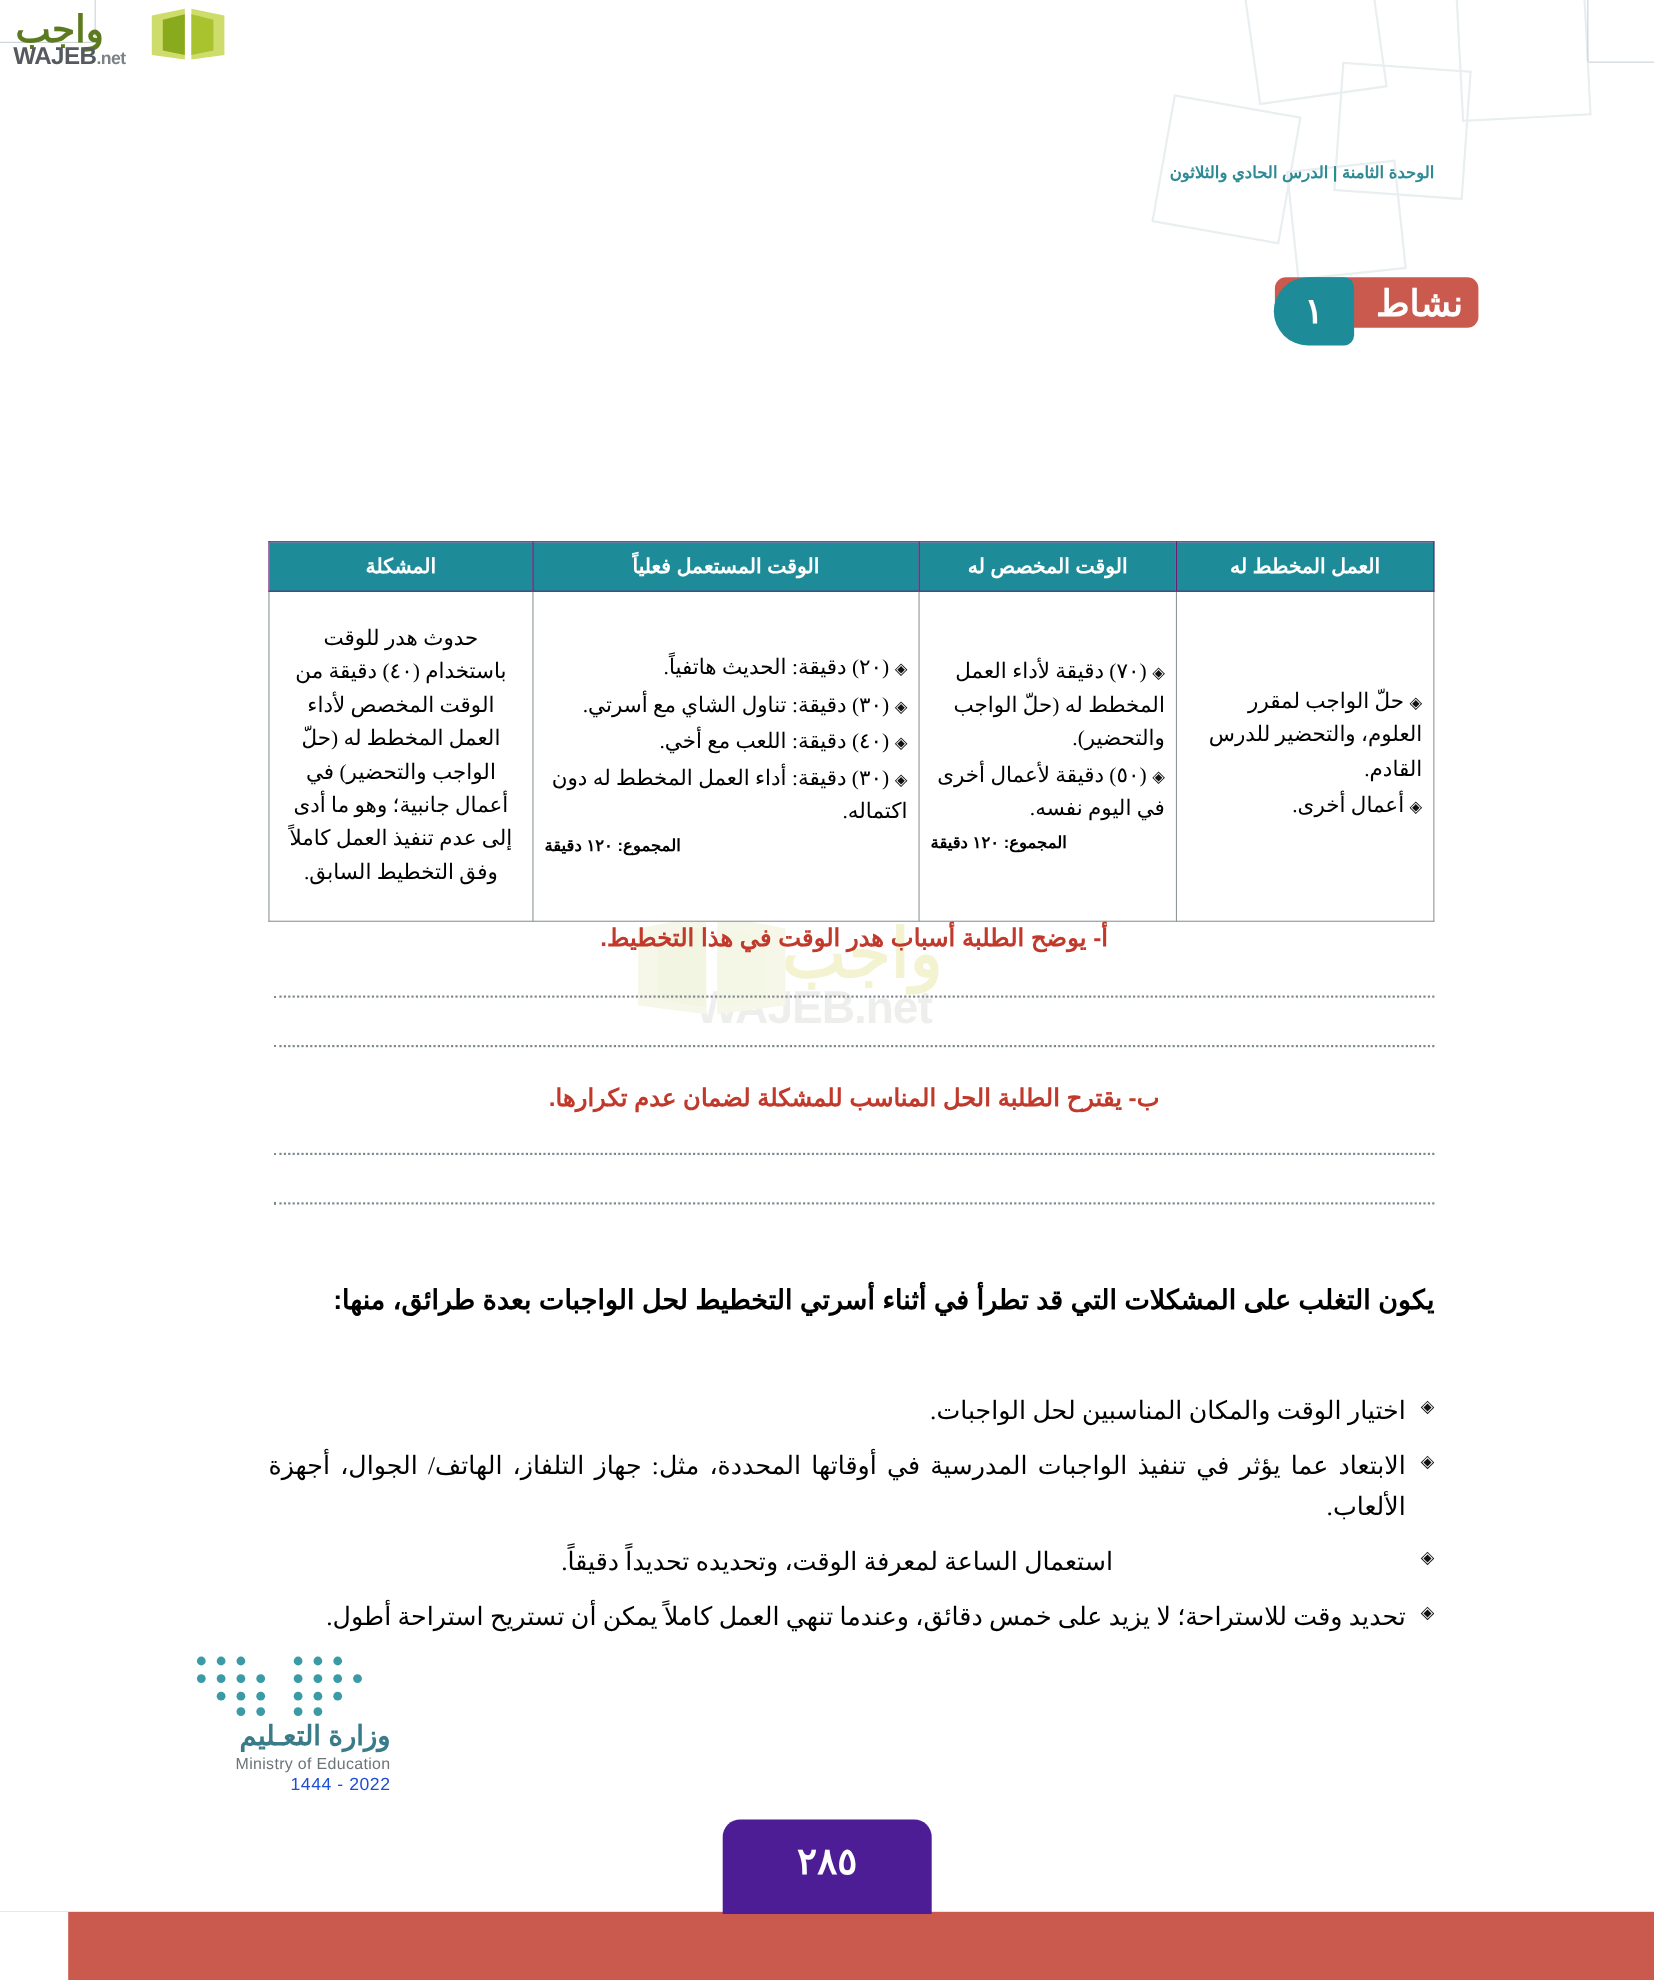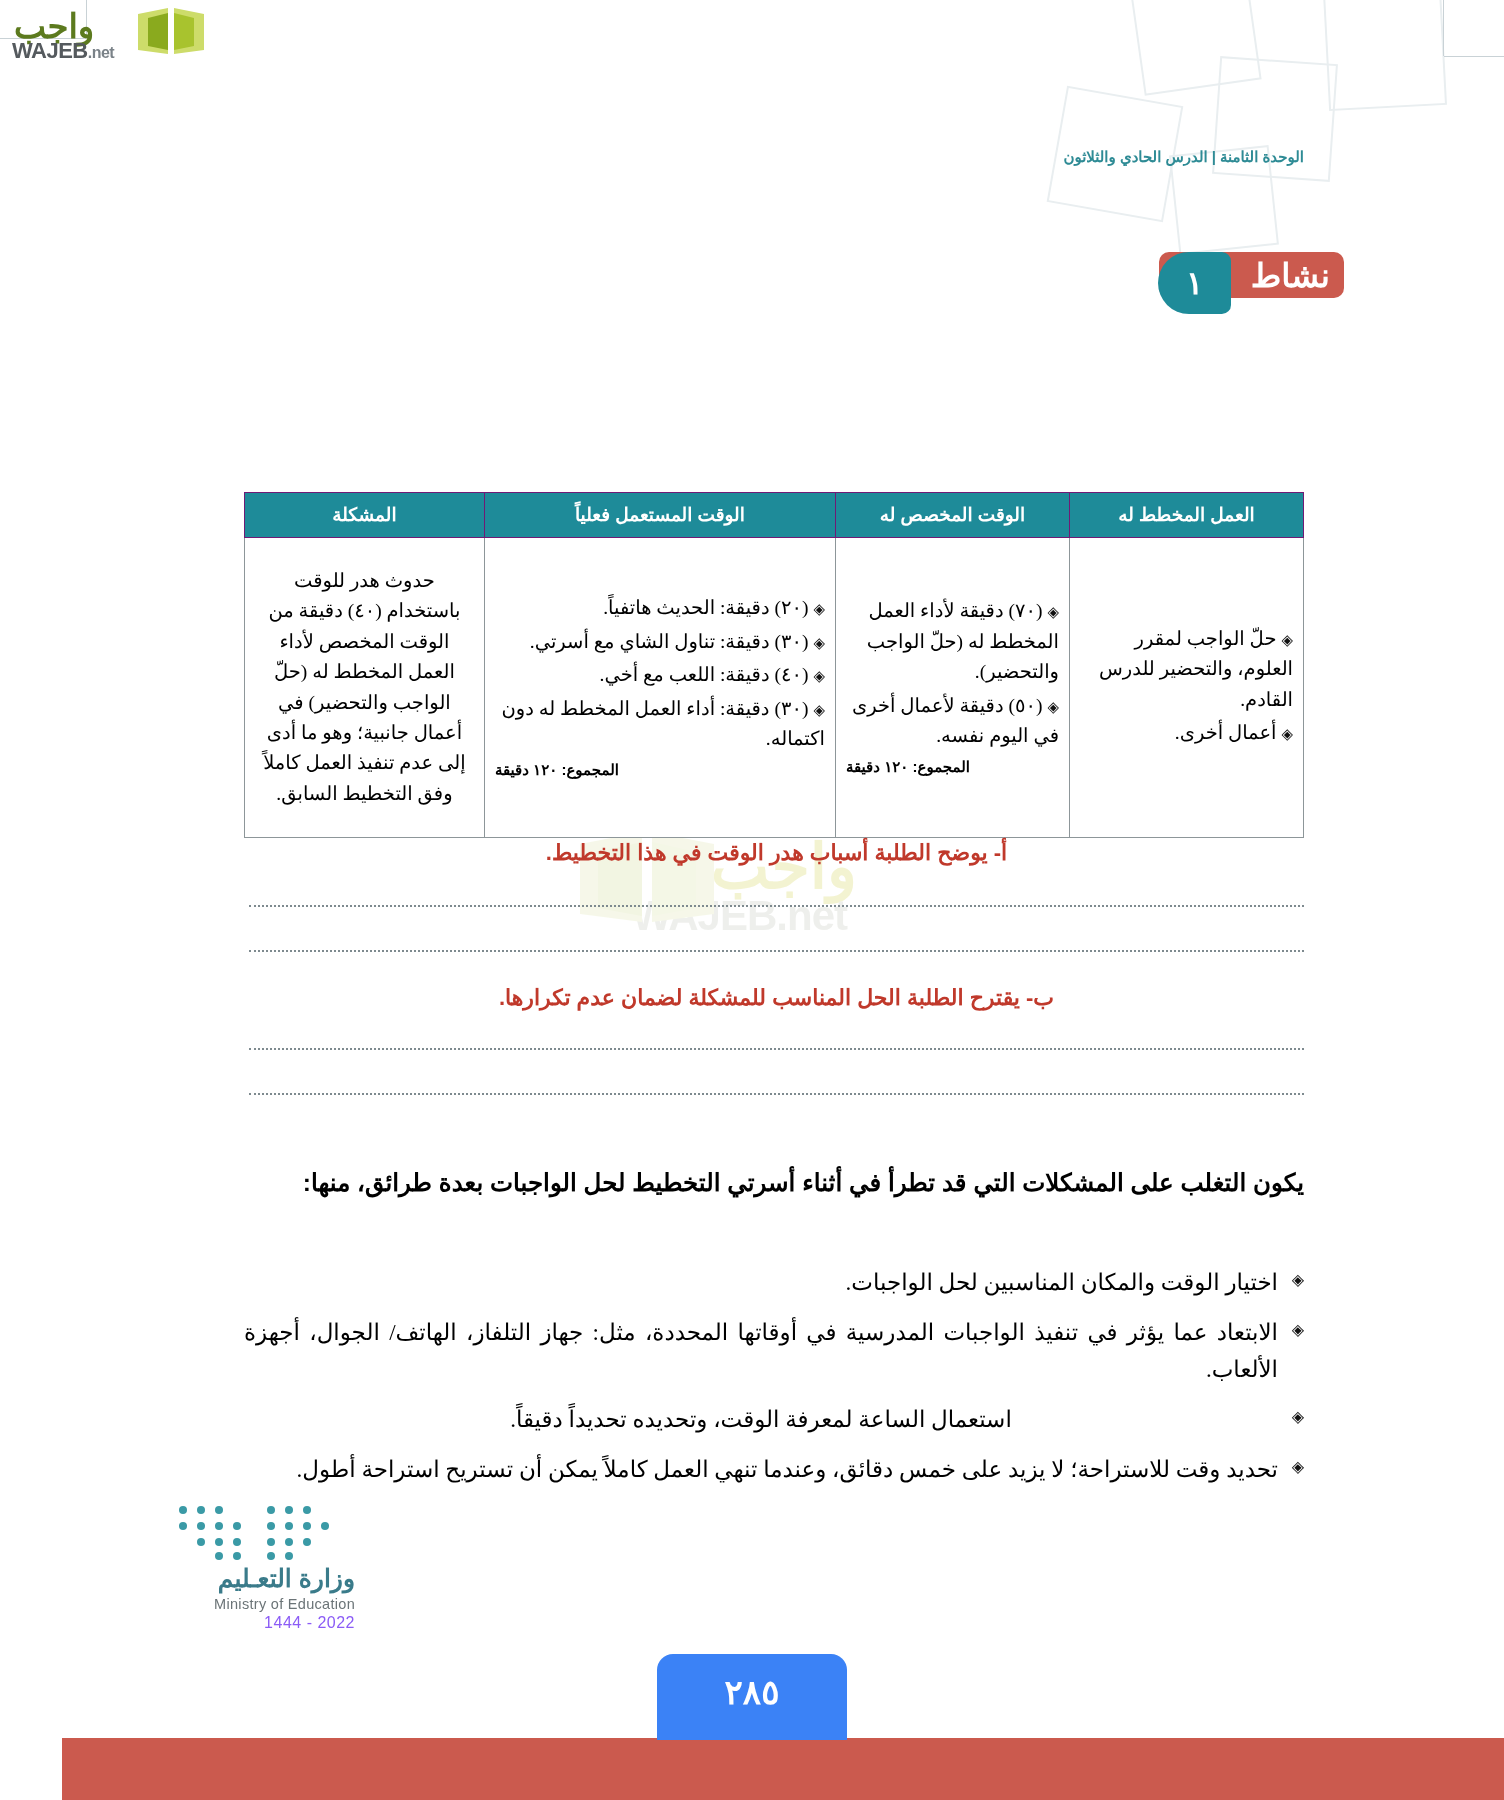--- a/index.html
+++ b/index.html
@@ -315,31 +315,31 @@
   .moe-en {
     font-family: "Liberation Sans", sans-serif;
     font-size: 14.5px;
     color: #6b7477;
     margin-top: 3px;
     letter-spacing: 0.3px;
   }
   .moe-yr {
     font-family: "Liberation Sans", sans-serif;
     font-size: 16px;
-    color: #8b5cf6;
+    color: #1d4ed8;
     margin-top: 2px;
     letter-spacing: 0.5px;
   }
 
   .page-tab {
     position: absolute;
     bottom: 60px; left: 50%;
     transform: translateX(-50%);
     width: 190px; height: 86px;
-    background: #3b82f6;
+    background: #4c1d95;
     border-radius: 16px 16px 0 0;
     display: flex;
     align-items: flex-start;
     justify-content: center;
     padding-top: 18px;
     z-index: 3;
   }
   .page-num {
     font-family: "Liberation Sans", sans-serif;
     font-weight: bold;

